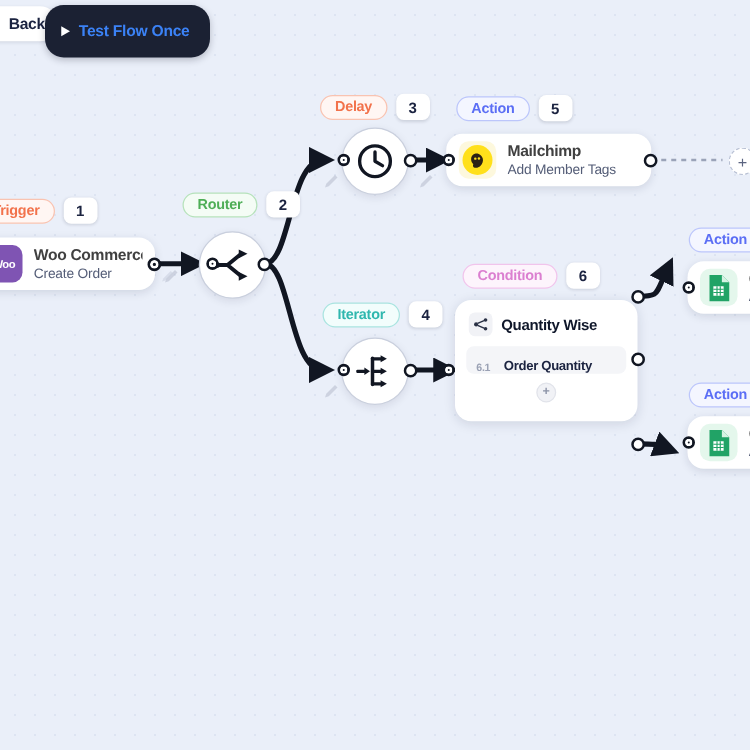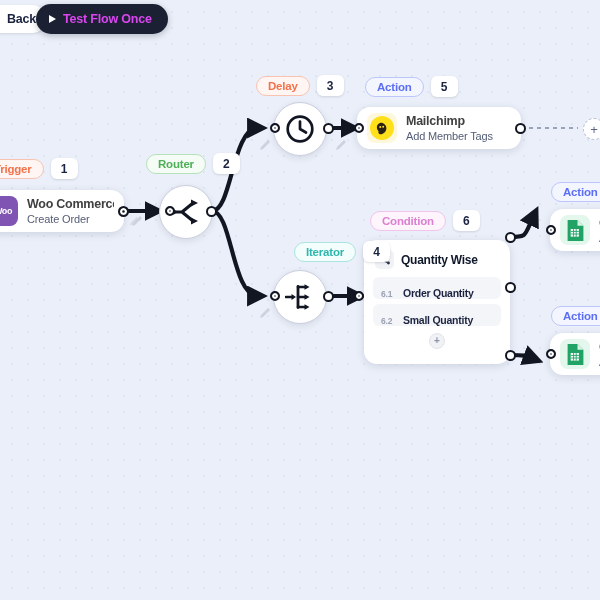--- a/index.html
+++ b/index.html
@@ -28,24 +28,24 @@
     height:28px;min-width:72px;
     background:#ffffff;border-radius:14px;
     display:flex;align-items:center;justify-content:flex-end;
     padding-right:10px;
     box-shadow:0 1px 3px rgba(26,32,58,.12);
     font-size:12.5px;font-weight:700;color:#1b2340;
     letter-spacing:-.2px;
   }
   .test-btn{
     position:absolute;left:36px;top:4px;
-    height:30px;padding:0 16px 0 12px;
+    height:42px;padding:0 16px 0 12px;
     background:#1b2133;border-radius:15px;
     display:flex;align-items:center;gap:7px;
-    color:#d946ef;font-size:12.5px;font-weight:700;letter-spacing:-.2px;
+    color:#3b82f6;font-size:12.5px;font-weight:700;letter-spacing:-.2px;
     box-shadow:0 2px 6px rgba(20,25,45,.25);
   }
   .play-tri{
     width:0;height:0;border-left:7px solid #ffffff;
     border-top:4.5px solid transparent;border-bottom:4.5px solid transparent;
     margin-left:1px;
   }
 
   
   #edges{position:absolute;left:0;top:0;width:600px;height:600px;z-index:5;}
@@ -55,21 +55,21 @@
   .pill{
     height:20px;padding:0 11px;border-radius:10px;
     display:flex;align-items:center;justify-content:center;
     font-size:11.5px;font-weight:700;letter-spacing:-.2px;
     box-sizing:border-box;white-space:nowrap;
   }
   .pill.trigger  {color:#f2724b;border:1.2px solid #f9c3b1;background:#fff6f3;}
   .pill.router   {color:#4fae57;border:1.2px solid #b6e2bb;background:#f4fcf5;}
   .pill.delay    {color:#f2724b;border:1.2px solid #f9c3b1;background:#fff6f3;}
   .pill.action   {color:#5b6ef5;border:1.2px solid #bcc6fb;background:#f4f6ff;}
-  .pill.iterator {color:#2fb7ae;border:1.2px solid #a9e4e0;background:#f2fdfc;margin-left:36px;}
+  .pill.iterator {color:#2fb7ae;border:1.2px solid #a9e4e0;background:#f2fdfc;}
   .pill.condition{color:#db7fd0;border:1.2px solid #f1c4ec;background:#fdf4fc;}
   .num{
     min-width:19px;height:21px;padding:0 4px;border-radius:6px;
     background:#ffffff;box-shadow:0 1px 2.5px rgba(26,32,58,.14);
     display:flex;align-items:center;justify-content:center;
     font-size:12px;font-weight:700;color:#1b2340;
   }
 
   
   .round-node{
@@ -307,24 +307,20 @@
         </svg>
       </div>
       <div class="cond-title">Quantity Wise</div>
     </div>
 
     <div class="cond-row">
       <span class="cond-idx">6.1</span>
       <span class="cond-label">Order Quantity</span>
     </div>
 
-    <div class="cond-row">
-      <span class="cond-idx">6.2</span>
-      <span class="cond-label">Small Quantity</span>
-    </div>
 
     <div class="cond-add">
       <div class="plus-btn">+</div>
     </div>
 
   </div>
   <div class="port filled small" style="left:354px;top:291px;"></div>
   <div class="port" style="left:505px;top:232px;"></div>
   <div class="port" style="left:505px;top:282px;"></div>
   <div class="port" style="left:505px;top:350px;"></div>

